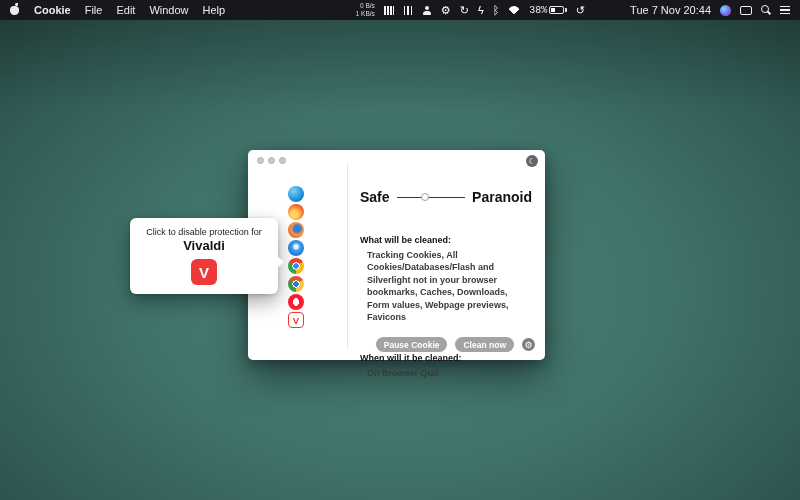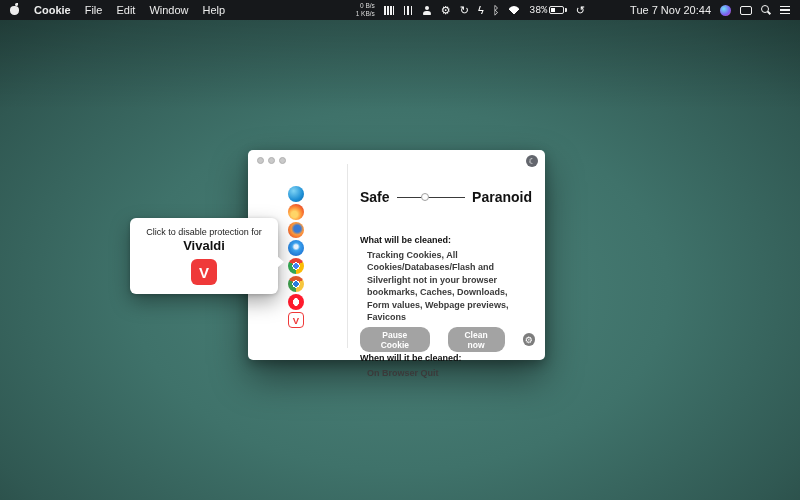--- a/index.html
+++ b/index.html
@@ -76,21 +76,21 @@
 
   .content { position:absolute; left:112px; top:30px; right:10px; bottom:8px; }
   .page-title { font-size:16px; color:#111; }
   .t-bold { font-weight:800; letter-spacing:-.2px; }
   .t-light { font-weight:300; color:#666; margin-left:4px; }
   .slider-row { display:flex; align-items:center; margin-top:9px; width:172px; font-size:14px; font-weight:bold; color:#111; }
   .track { flex:1; height:1px; background:#3a3a3a; margin:0 7px; position:relative; }
   .thumb { position:absolute; top:-4px; width:8px; height:8px; margin-left:-4px; background:#fdfdfd; border:1px solid #a0a0a0; border-radius:50%; }
   .sec-head { font-size:9px; font-weight:bold; color:#111; margin-top:30px; }
   .sec-body { font-size:9px; color:#3a3a3a; line-height:1.38; margin-top:4px; padding-left:7px; width:164px;font-weight:bold; }
-  .btn-row { position:absolute; right:0; bottom:0; display:flex; align-items:center; gap:18px; }
+  .btn-row { position:absolute; right:0; bottom:0; display:flex; align-items:center; gap:8px; }
   .pill { background:#a3a3a3; color:#fff; font-size:8.5px; font-weight:bold; padding:2.5px 8px; border-radius:9px; border:none; font-family:inherit; }
   .gear-btn { width:13px; height:13px; border-radius:50%; background:#7d7d7d; color:#fff; font-size:9px; display:flex; align-items:center; justify-content:center; }
 
   
   .popover {
     position:absolute; left:130px; top:218px; width:148px; z-index:6;
     background:#fff; border-radius:6px; padding:9px 8px 9px; text-align:center;
     box-shadow:0 8px 20px rgba(0,0,0,.35), 0 1px 4px rgba(0,0,0,.2);
   }
   .popover::after { content:''; position:absolute; right:-6px; top:38px; width:0; height:0;

